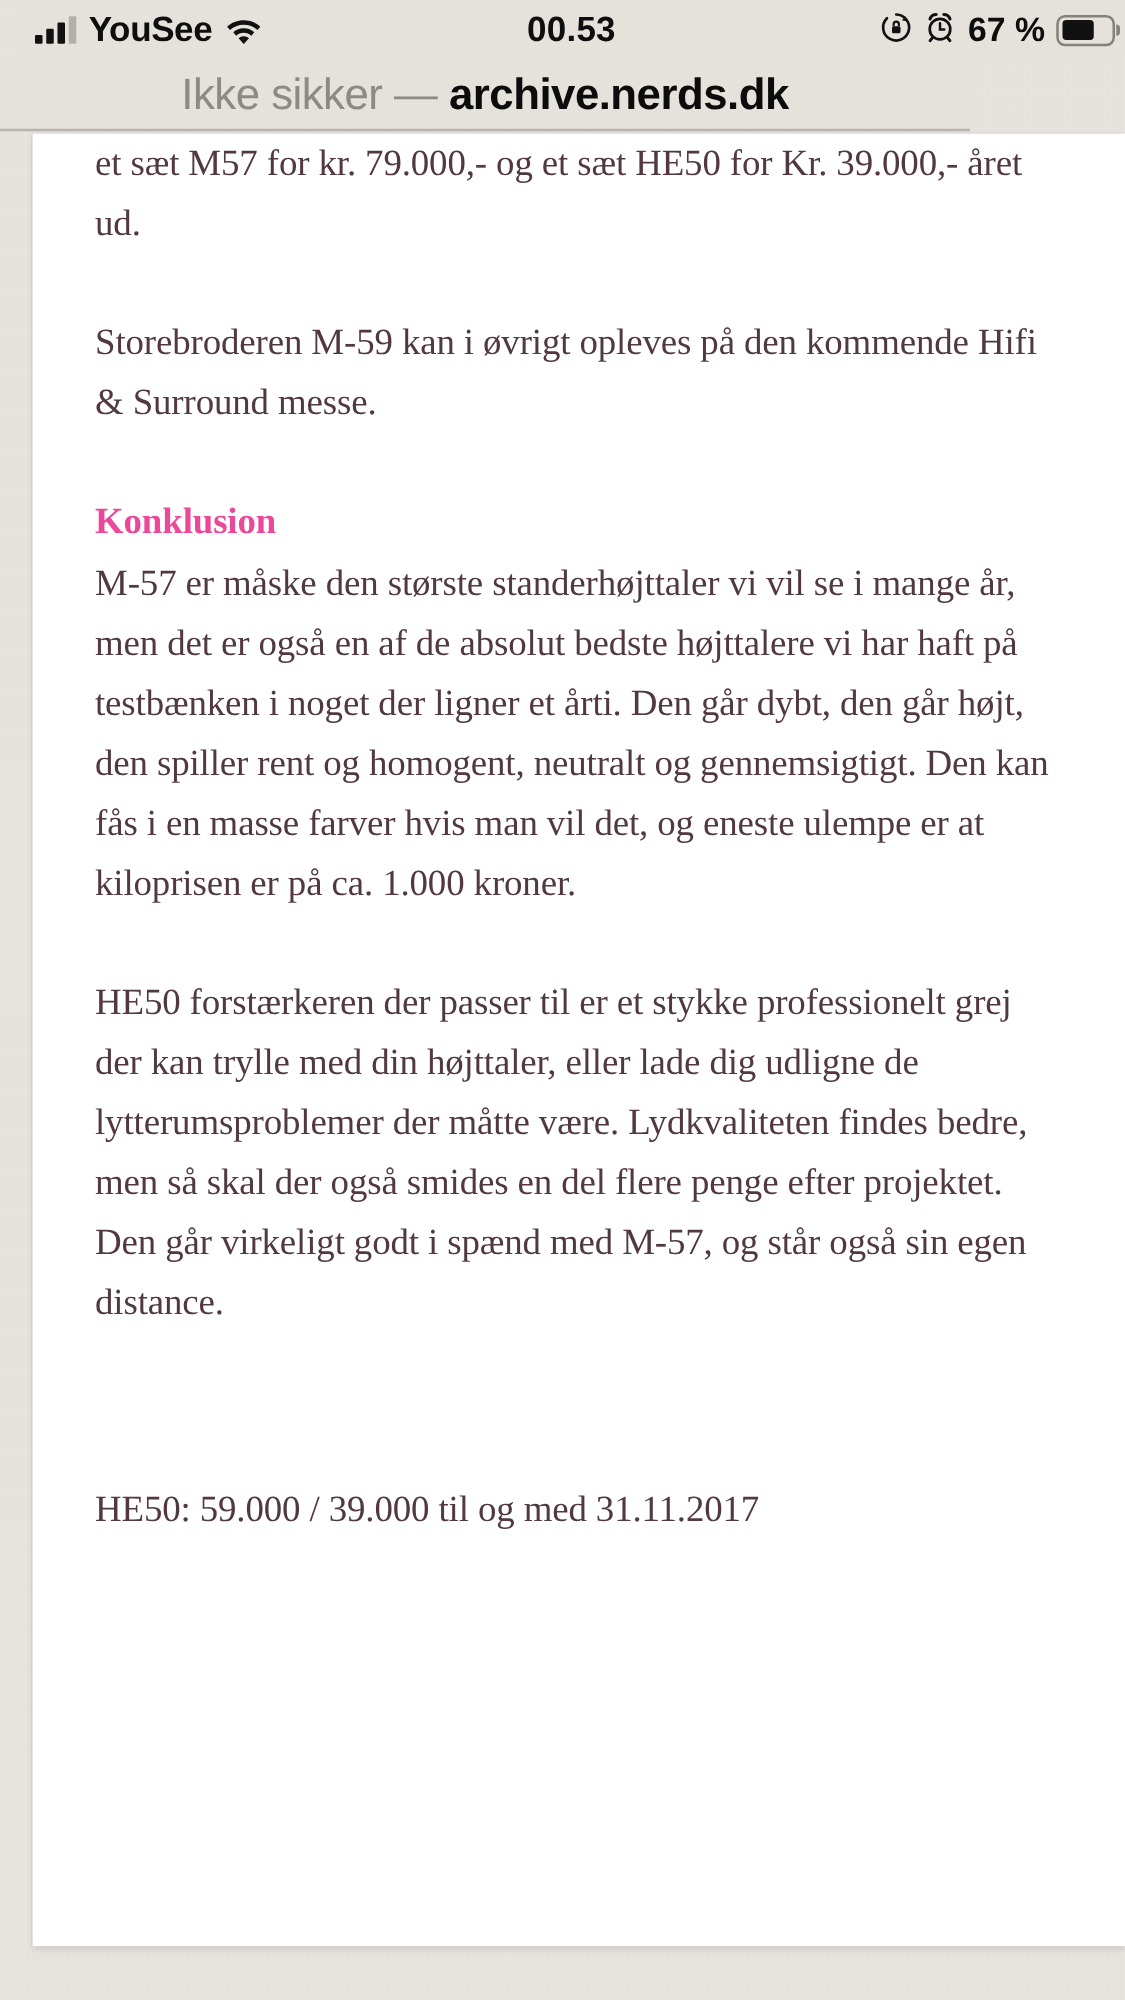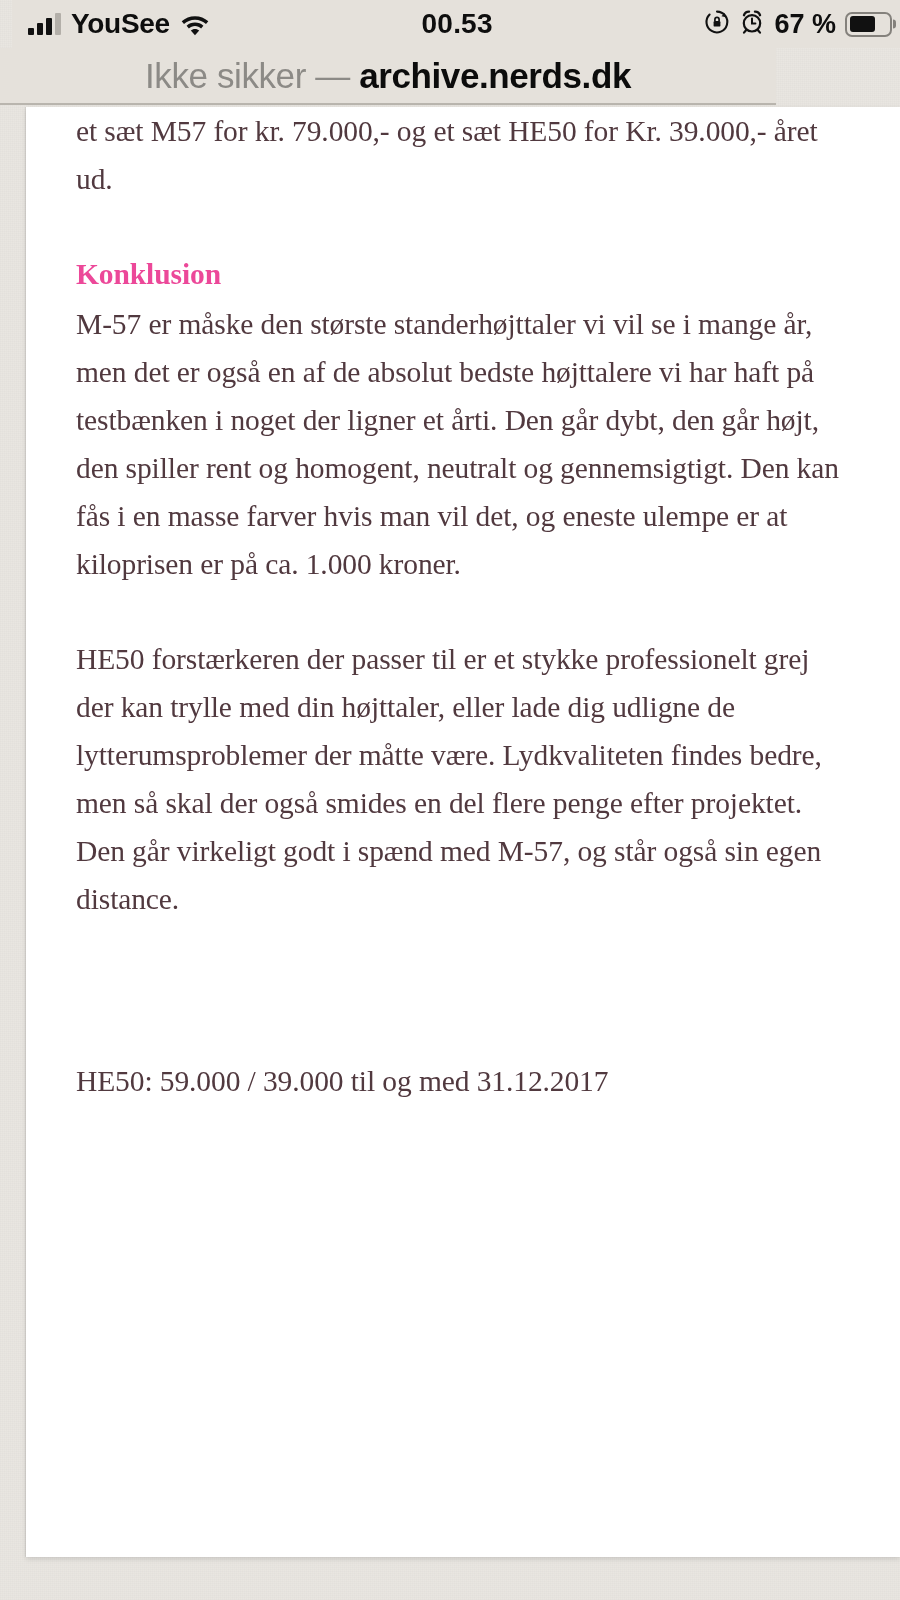--- a/index.html
+++ b/index.html
@@ -169,21 +169,21 @@
     color: #51393f;
     font-size: 29.5px;
     line-height: 48px;
   }
 
   .doc p {
     margin: 0 0 47px 0;
     color: #51393f;
     letter-spacing: -0.1px;
   }
-  .doc p.tight { margin-bottom: 16px; }
+  .doc p.tight { margin-bottom: 0; }
 
   .doc h3 {
     margin: 0 0 2px 0;
     font-size: 29.5px;
     font-weight: 700;
     color: #ec4899;
     line-height: 48px;
     letter-spacing: -0.1px;
   }
 
@@ -257,31 +257,32 @@
       <span class="url-dash">—</span>
       <span class="url-host">archive.nerds.dk</span>
     </span>
   </div>
 
   <div class="page-card">
     <div class="doc">
 
       <p>et sæt M57 for kr. 79.000,- og et sæt HE50 for Kr. 39.000,- året ud.</p>
 
+      <p>Storebroderen M-59 kan i øvrigt opleves på den kommende Hifi &amp; Surround messe.</p>
 
       <h3>Konklusion</h3>
 
       <p>M-57 er måske den største standerhøjttaler vi vil se i mange år, men det er også en af de absolut bedste højttalere vi har haft på testbænken i noget der ligner et årti. Den går dybt, den går højt, den spiller rent og homogent, neutralt og gennemsigtigt. Den kan fås i en masse farver hvis man vil det, og eneste ulempe er at kiloprisen er på ca. 1.000 kroner.</p>
 
       <p class="tight">HE50 forstærkeren der passer til er et stykke professionelt grej der kan trylle med din højttaler, eller lade dig udligne de lytterumsproblemer der måtte være. Lydkvaliteten findes bedre, men så skal der også smides en del flere penge efter projektet. Den går virkeligt godt i spænd med M-57, og står også sin egen distance.</p>
 
       <div class="spacer-lg"></div>
 
 
-      <p class="price-line">HE50: 59.000 / 39.000 til og med 31.12.2017</p>
+      <p class="price-line">HE50: 59.000 / 39.000 til og med 31.11.2017</p>
 
       <div class="spacer-md"></div>
 
 
     </div>
   </div>
 
 </div>
 
 </body></html>

